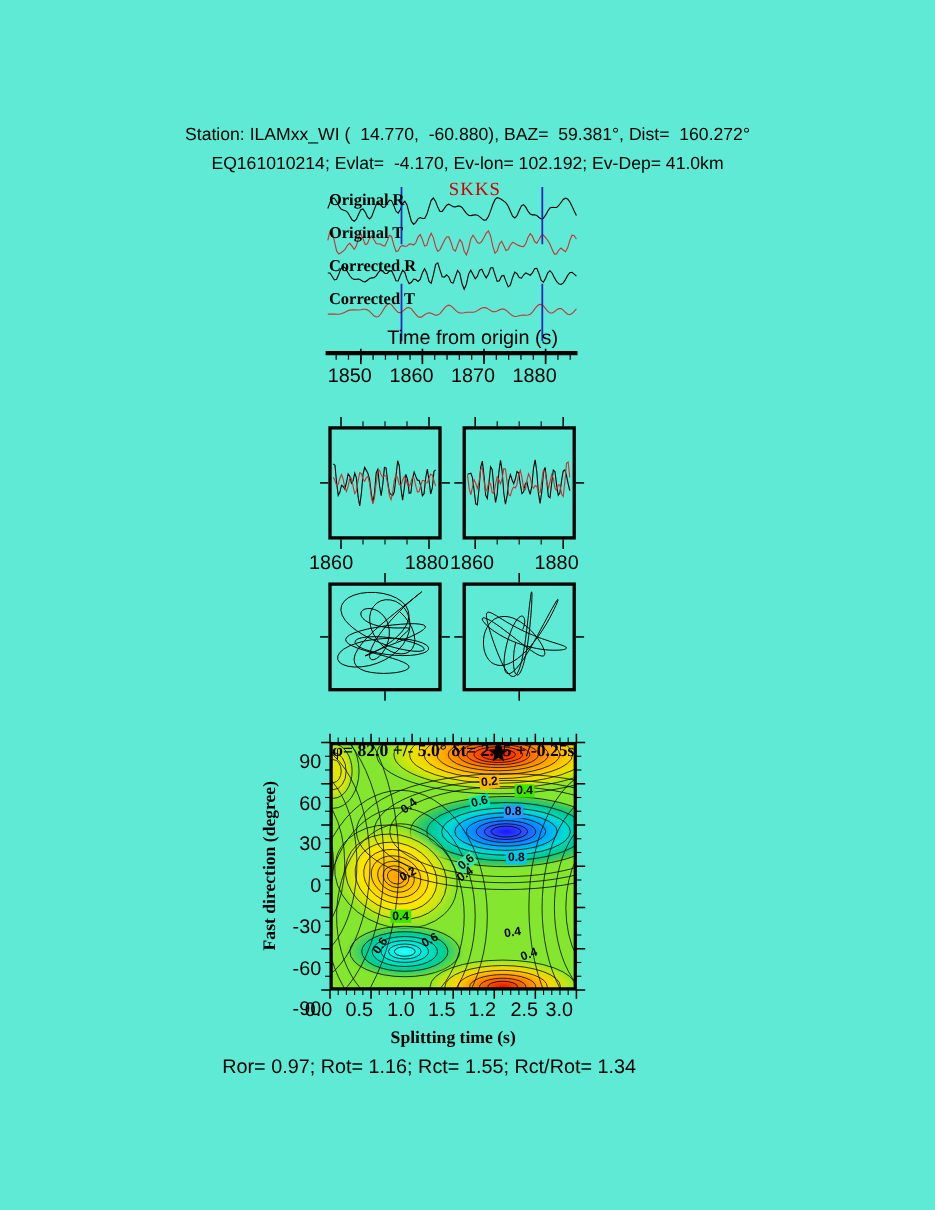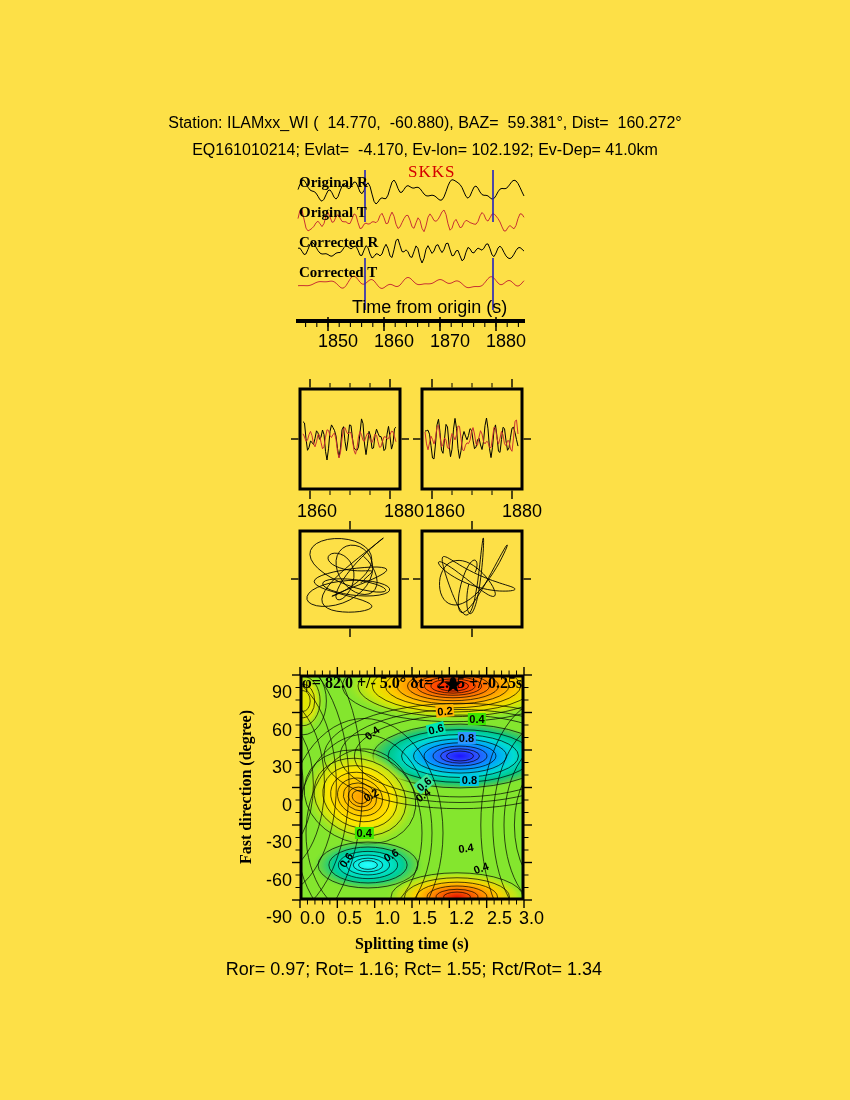--- a/index.html
+++ b/index.html
@@ -1,22 +1,22 @@
 <!DOCTYPE html>
 <html><head>
 <meta charset="utf-8">
 <style>
   html,body{margin:0;padding:0;background:#fff;}
-  .page{position:relative;width:850px;height:1100px;background:#fde047;overflow:hidden;
+  .page{position:relative;width:850px;height:1100px;background:#5eead4;overflow:hidden;
         font-family:"Liberation Sans",sans-serif;color:#000;}
   .abs{position:absolute;}
   .hdr{left:0;width:850px;text-align:center;font-size:16px;white-space:pre;}
   .tracelab{font-family:"Liberation Serif",serif;font-weight:bold;font-size:15px;white-space:nowrap;}
   .phase{font-size:17px;color:#d40000;letter-spacing:1px;font-family:Liberation Serif, serif;}
-  .num{font-size:18px;text-align:right;}
+  .num{font-size:18px;text-align:left;}
   .ynum{font-size:18px;text-align:right;margin-top:18px;}
   .axsans{font-size:18px;white-space:nowrap;}
   .axserif{font-family:"Liberation Serif",serif;font-weight:bold;font-size:16px;white-space:nowrap;}
   .rot90{transform:translate(-50%,-50%) rotate(-90deg);transform-origin:center;}
   .clab{position:absolute;font-family:"Liberation Sans",sans-serif;font-weight:bold;font-size:11px;
         line-height:12px;padding:0 1.5px;white-space:nowrap;}
   svg{display:block;}
 </style>
 </head>
 <body>

